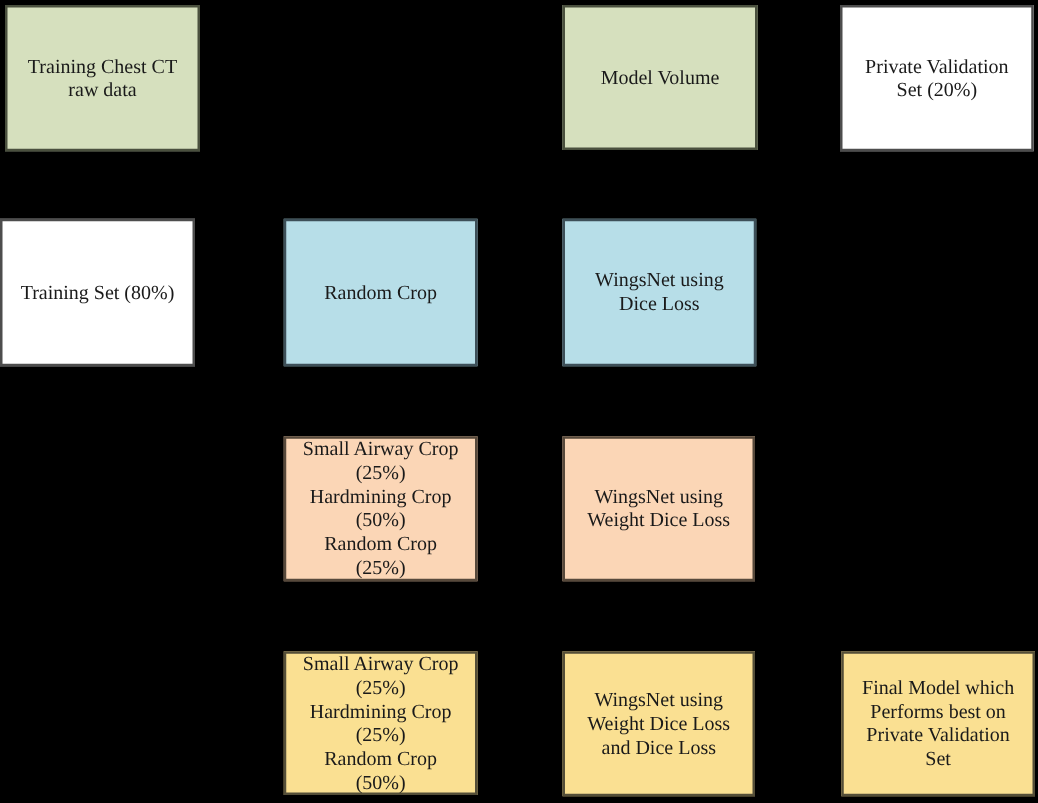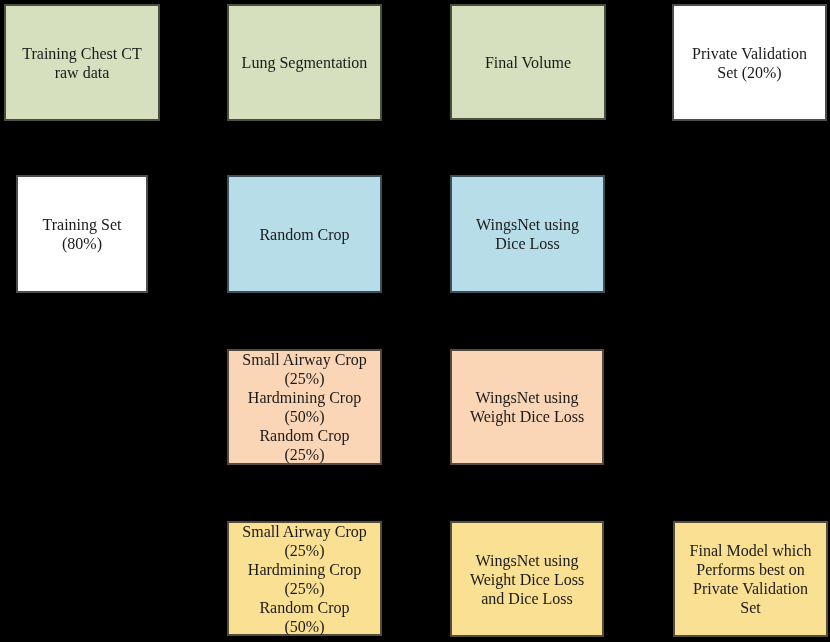--- a/index.html
+++ b/index.html
@@ -35,45 +35,42 @@
   .c-green  { background: #d6e0be; border-color: #4a503e; }
   .c-blue   { background: #b7dee8; border-color: #3d4f58; }
   .c-white  { background: #ffffff; border-color: #4d4d4d; }
   .c-peach  { background: #fbd6b6; border-color: #57493b; }
   .c-yellow { background: #fae092; border-color: #544e38; }
   
   .p-a { left: 4px;   top: 4px;   width: 156px; height: 117px; }
   .p-b { left: 227px; top: 4px;   width: 155px; height: 117px; }
   .p-c { left: 450px; top: 4px;   width: 156px; height: 116px; }
   .p-d { left: 672px; top: 4px;   width: 155px; height: 117px; }
-  .p-e { left: 16px;   top: 175px; width: 132px; height: 118px; }
+  .p-e { left: 0;   top: 175px; width: 156px; height: 118px; }
   .p-f { left: 227px; top: 175px; width: 155px; height: 118px; }
   .p-g { left: 450px; top: 175px; width: 155px; height: 118px; }
   .p-h { left: 227px; top: 349px; width: 155px; height: 116px; }
   .p-i { left: 450px; top: 349px; width: 154px; height: 116px; }
   .p-j { left: 227px; top: 521px; width: 155px; height: 115px; }
   .p-k { left: 450px; top: 521px; width: 154px; height: 116px; }
   .p-l { left: 673px; top: 521px; width: 155px; height: 116px; text-align: center; }
 </style>
 </head>
 <body>
 
 <div class="canvas">
 
   <div class="box c-green p-a">
     <span class="box-label">Training Chest CT
 raw data</span>
   </div>
 
-  <div class="box c-green p-b">
-    <span class="box-label">Lung Segmentation</span>
-  </div>
 
   <div class="box c-green p-c">
-    <span class="box-label">Final Volume</span>
+    <span class="box-label">Model Volume</span>
   </div>
 
   <div class="box c-white p-d">
     <span class="box-label">Private Validation
 Set (20%)</span>
   </div>
 
   <div class="box c-white p-e">
     <span class="box-label">Training Set (80%)</span>
   </div>

